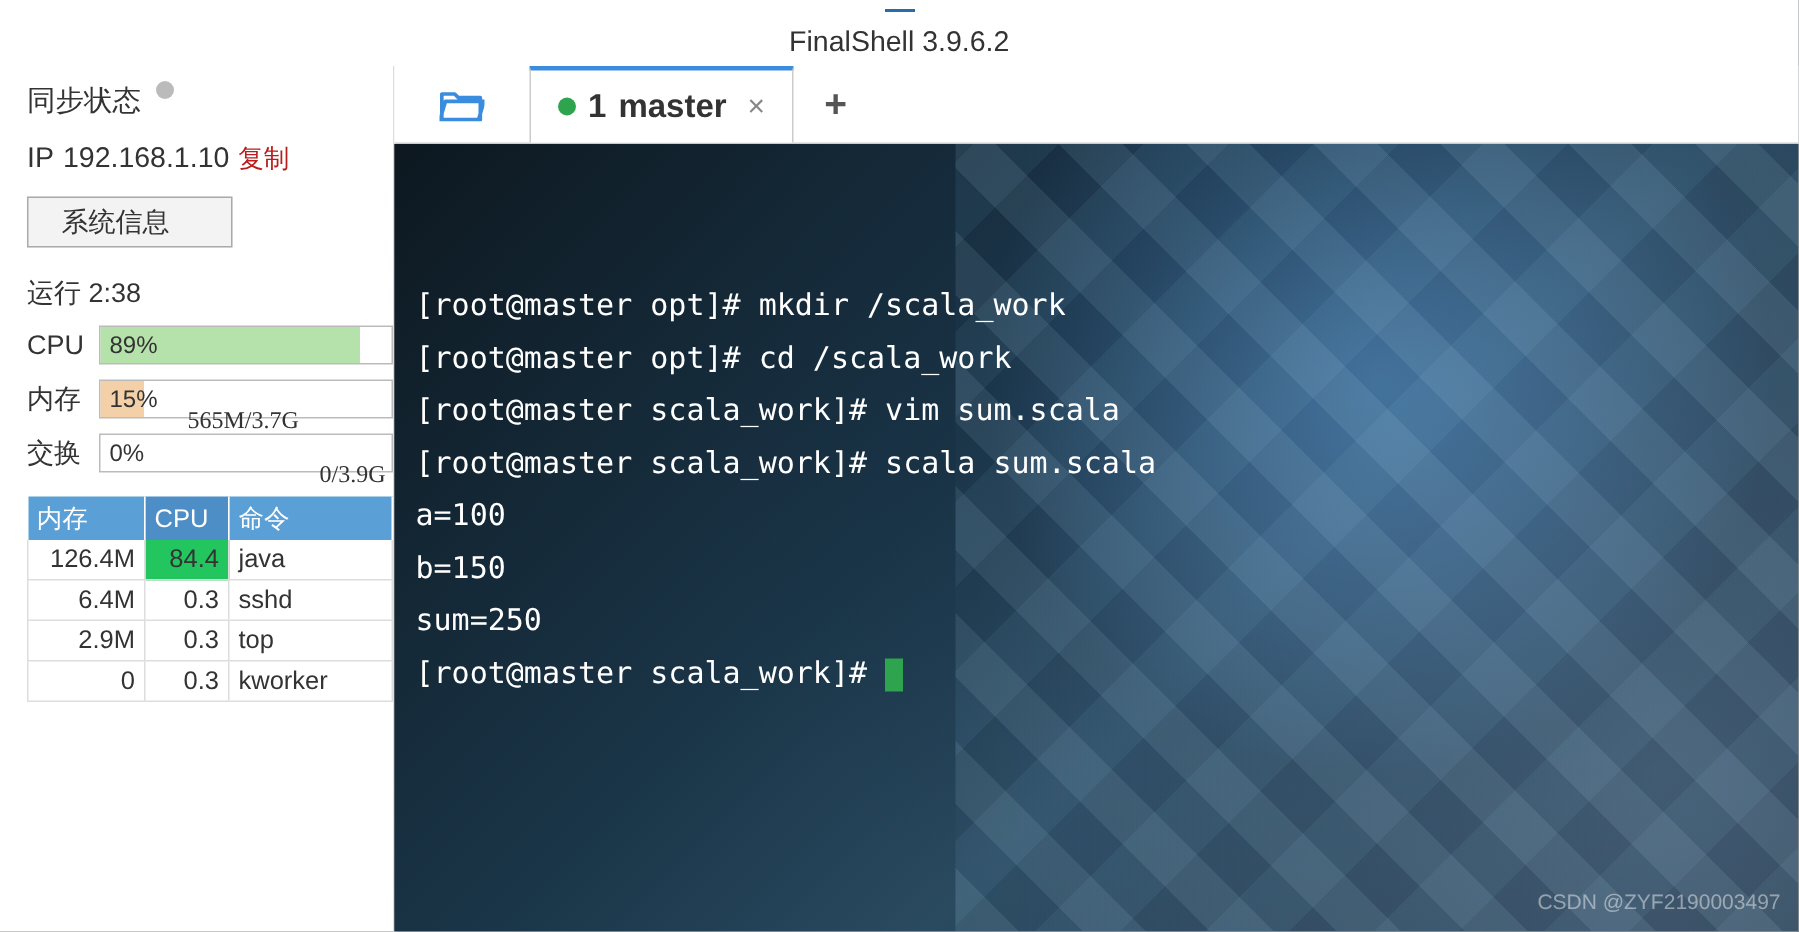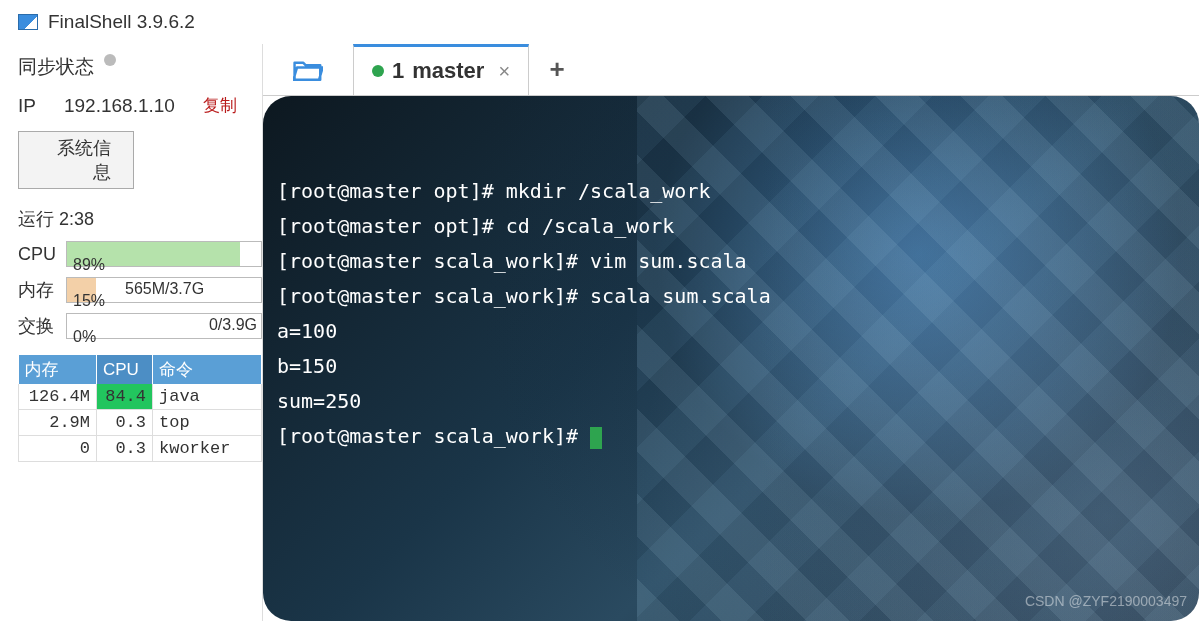--- a/index.html
+++ b/index.html
@@ -14,20 +14,21 @@
       display: flex;
       flex-direction: column;
     }
     .titlebar {
       display: flex;
       align-items: center;
       padding: 6px 18px;
       gap: 10px;
       border-bottom: 0;
       height: 44px;
+      flex-direction: column;
     }
     .titlebar .app-icon {
       width: 20px; height: 16px;
       background: linear-gradient(135deg, #3a8dde 60%, #fff 60%);
       border: 1px solid #2a6cab;
     }
     .titlebar .title { font-size: 19px; }
     .main {
       display: flex;
       flex: 1;
@@ -44,56 +45,56 @@
     .sync-row {
       display: flex;
       gap: 10px;
       font-size: 19px;
       margin-bottom: 8px;
     }
     .sync-dot {
       width: 12px; height: 12px; background:#bbb; border-radius:50%;
     }
     .ip-row {
-      display:flex; align-items:center; gap:28px; font-size:19px; margin-bottom:8px;
+      display:flex; align-items:center; gap:6px; font-size:19px; margin-bottom:8px;
     }
     .copy-link { color:#b91c1c; font-size:17px; cursor:pointer; }
     .sysinfo-btn {
       display:inline-block;
       border:1px solid #aaa;
       background:#f3f3f3;
       padding:4px 22px;
       font-size:18px;
       margin-bottom:12px;
       cursor:pointer;
-      width: 116px;
-      text-align:right;
+      width: 137px;
+      text-align:left;
     }
     .stat-line { font-size:18px; margin-bottom:4px; }
     .meter-row {
       display:flex; align-items:center; gap:6px; font-size:18px; margin-bottom:4px;
     }
     .meter-label { width:42px; }
     .meter-bar {
       flex:1; height:26px; border:1px solid #bbb; position:relative; background:#fff;
     }
     .meter-fill { position:absolute; left:0; top:0; bottom:0; }
     .meter-fill.green { background:#b5e2ab; }
     .meter-fill.orange { background:#f3d0a8; }
-    .meter-text { position:absolute; left:6px; top:14px; font-size:16px; }
-    .meter-text2 { position:absolute; right:4px; top:2px; font-size:16px; }
+    .meter-text { position:absolute; left:6px; top:4px; font-size:16px; }
+    .meter-text2 { position:absolute; right:4px; top:18px; font-size:16px;font-family:Liberation Serif, serif; }
     .proc-table { width:100%; border-collapse:collapse; margin-top:6px; font-size:17px; }
     .proc-table th {
       background:#5a9fd6; color:#fff; font-weight:normal; padding:3px 6px; text-align:left;
       border-right:1px solid #fff;
     }
     .proc-table th:nth-child(1){ width:78px; }
     .proc-table th:nth-child(2){ width:56px; background:#4c8ec5; }
     .proc-table td {
-      padding:3px 6px; border:1px solid #ddd; text-align:right;font-family:Liberation Mono, monospace;
+      padding:3px 6px; border:1px solid #ddd; text-align:right;
     }
     .proc-table td:last-child { text-align:left; }
     .proc-table tr:nth-child(1) td { border-top:0; }
     .cpu-high { background:#22c55e; }
     .terminal-area {
       flex:1;
       display:flex;
       flex-direction:column;
       min-width:0;
     }
@@ -128,25 +129,24 @@
       flex:1;
       background: #1a2833;
       background-image:
         radial-gradient(circle at 70% 30%, rgba(80,140,200,0.5) 0%, rgba(20,40,60,0.2) 35%, rgba(10,20,30,0.0) 60%),
         radial-gradient(circle at 90% 80%, rgba(140,180,220,0.35) 0%, rgba(10,20,30,0.0) 50%),
         linear-gradient(135deg, #0d1820 0%, #1a3548 40%, #2a4a60 60%, #1a2833 100%);
       color:#fff;
       font-family: "DejaVu Sans Mono", Consolas, monospace;
       font-size:20px;
       line-height:1.75;
-      padding:8px 14px;
+      padding:20px 14px;
       white-space:pre;
       overflow:hidden;
       position:relative;
-      border-radius:28px;
     }
     .terminal::before {
       content:"";
       position:absolute;
       right:0; top:0; bottom:0; width:60%;
       background:
         repeating-linear-gradient(45deg, rgba(160,200,230,0.12) 0 30px, rgba(40,70,100,0.05) 30px 60px),
         repeating-linear-gradient(-45deg, rgba(120,170,210,0.08) 0 40px, rgba(20,40,60,0.02) 40px 80px);
       mix-blend-mode: screen;
       pointer-events:none;
@@ -224,20 +224,25 @@
           <th>命令</th>
         </tr>
       </thead>
       <tbody id="proc-body">
           <tr>
             <td>126.4M</td>
             <td class="cpu-high">84.4</td>
             <td>java</td>
           </tr>
           <tr>
+            <td>6.4M</td>
+            <td>0.3</td>
+            <td>sshd</td>
+          </tr>
+          <tr>
             <td>2.9M</td>
             <td>0.3</td>
             <td>top</td>
           </tr>
           <tr>
             <td>0</td>
             <td>0.3</td>
             <td>kworker</td>
           </tr>
         </tbody>

